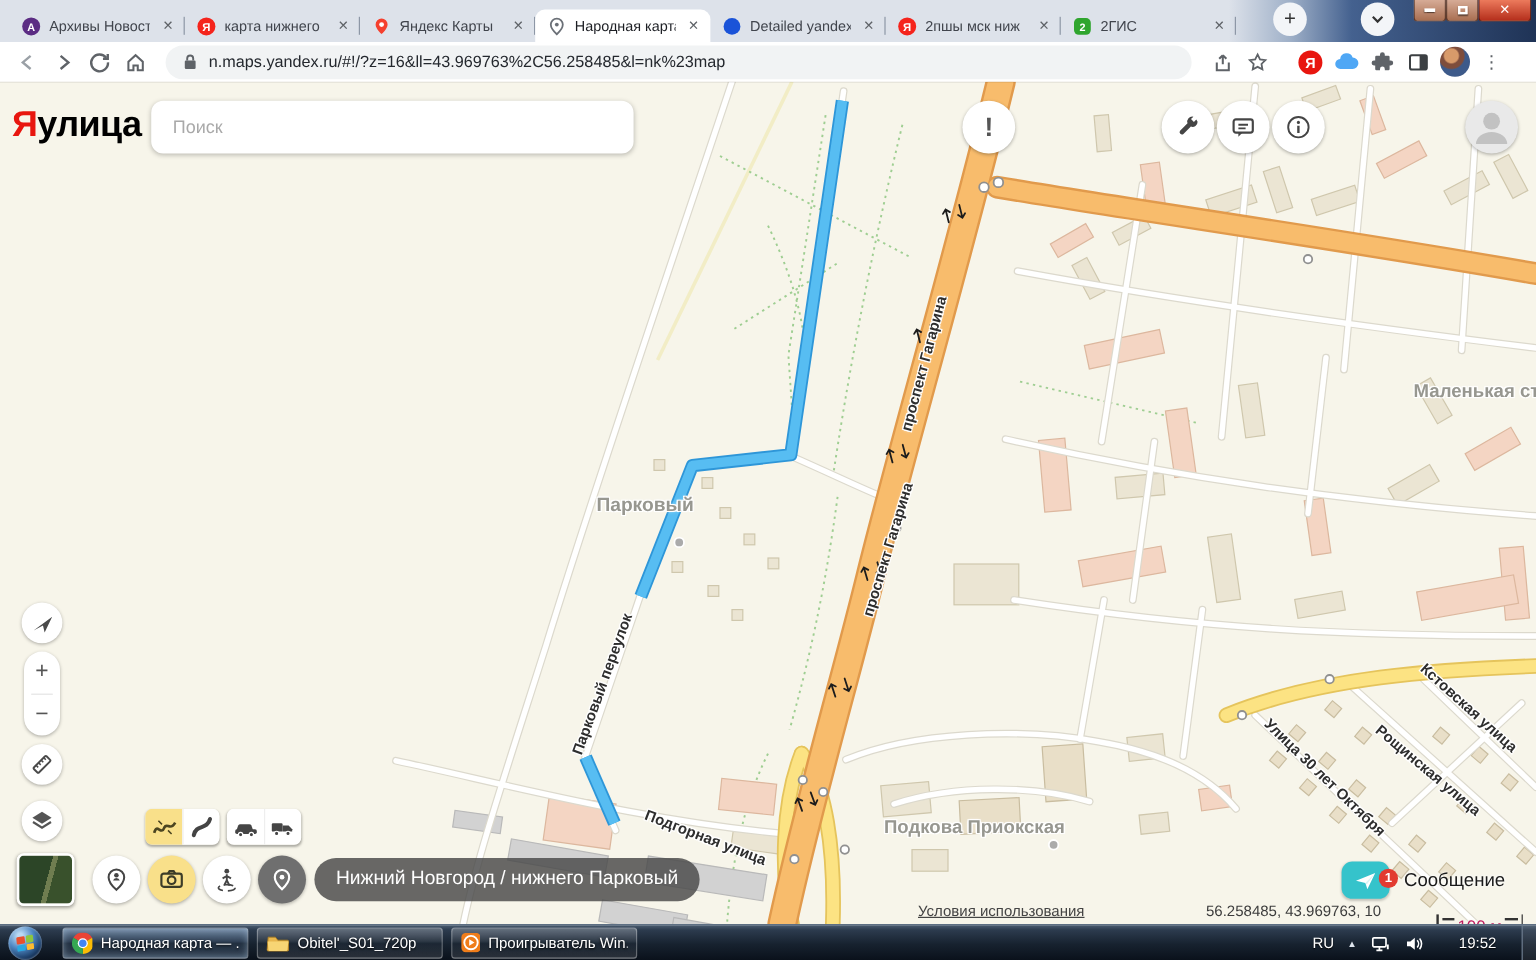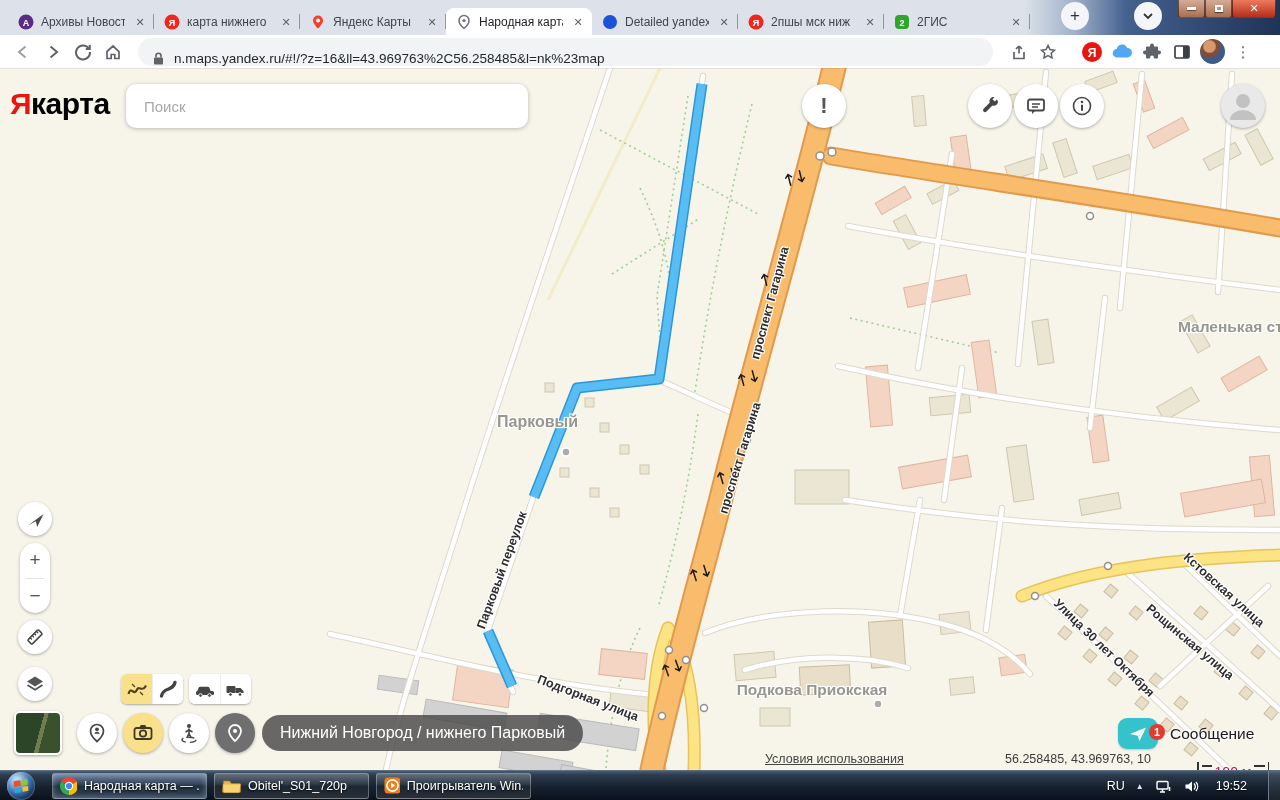--- a/index.html
+++ b/index.html
@@ -30,21 +30,21 @@
   .capbtn.cls { width:44px; background:linear-gradient(#ec7a5c,#b52f1c); color:#fff; font-size:11px; }
   .capbtn .bar { width:9px; height:3px; background:#fff; box-shadow:0 1px 1px rgba(0,0,0,.5); }
   .capbtn .sq { width:8px; height:7px; border:2px solid #fff; box-shadow:0 1px 1px rgba(0,0,0,.5); }
 
   
   .toolbar { position:absolute; left:0; top:35px; width:1280px; height:33px; background:#fff;
     display:flex; align-items:center; box-shadow:0 1px 0 rgba(0,0,0,.08); z-index:30; }
   .tbtn { width:30px; height:28px; display:flex; align-items:center; justify-content:center; flex:none; }
   .tbtn svg { display:block; }
   .urlbar { width:855px; height:28px; margin:0 10px; background:#f1f3f4; border-radius:14px;
-    display:flex; align-items:flex-end; padding:0 14px; gap:9px; flex:none; }
+    display:flex; align-items:center; padding:0 14px; gap:9px; flex:none; }
   .urlbar .url { font-size:13.5px; color:#24282e; white-space:nowrap; }
   .ext-avatar { width:25px; height:25px; border-radius:50%; flex:none; margin:0 3px;
     background:radial-gradient(circle at 38% 30%,#d89a6a 0 24%,#7e4d3c 30% 44%,#3d5a8a 50% 75%,#22304d 100%); }
   .kebab { font-size:15px; color:#5f6368; }
 
   
   .map { position:absolute; left:0; top:68px; width:1280px; height:702px; background:#f7f5ea; overflow:hidden; }
   .map svg.base { position:absolute; left:0; top:0; }
   .maplabel { position:absolute; white-space:nowrap; pointer-events:none;
     text-shadow:-1px -1px 0 #fff,1px -1px 0 #fff,-1px 1px 0 #fff,1px 1px 0 #fff,0 0 3px #fff; }
@@ -511,21 +511,21 @@
     <div class="maplabel street" style="left:502px; top:502px; transform:translate(-50%,-50%) rotate(-70deg);">Парковый переулок</div>
     <div class="maplabel street" style="left:770px; top:235px; transform:translate(-50%,-50%) rotate(-75deg);">проспект Гагарина</div>
     <div class="maplabel street" style="left:740px; top:390px; transform:translate(-50%,-50%) rotate(-73deg);">проспект Гагарина</div>
     <div class="maplabel street" style="left:588px; top:630px; transform:translate(-50%,-50%) rotate(21deg);">Подгорная улица</div>
     <div class="maplabel place" style="left:812px; top:622px; transform:translate(-50%,-50%);">Подкова Приокская</div>
     <div class="maplabel place" style="left:1178px; top:250px;">Маленькая ст</div>
     <div class="maplabel street" style="left:1224px; top:522px; transform:translate(-50%,-50%) rotate(42deg);">Кстовская улица</div>
     <div class="maplabel street" style="left:1190px; top:574px; transform:translate(-50%,-50%) rotate(40deg);">Рощинская улица</div>
     <div class="maplabel street" style="left:1104px; top:580px; transform:translate(-50%,-50%) rotate(44deg);">Улица 30 лет Октября</div>
 
-    <div class="logo"><span class="red">Я</span><span>карта</span></div>
+    <div class="logo"><span class="red">Я</span><span>улица</span></div>
     <div class="searchbox">
       <input type="text" placeholder="Поиск" style="">
     </div>
     <div class="circle-btn c44" style="left:802px; top:16px;">
         <span class="excl">!</span>
       </div>
     <div class="circle-btn c44" style="left:968px; top:16px;">
       <svg width="24" height="24">
           <path d="M20 7.5 a4.2 4.2 0 0 1 -5.6 4 L8.2 17.7 a2 2 0 0 1 -2.8 -2.8 L11.6 8.7 A4.2 4.2 0 0 1 16.5 3.2 l-2 2 2.4 2.4 2-2 z" fill="#454545"></path>
         </svg>
@@ -699,19 +699,19 @@
       <span class="chevup">▲</span>
       <svg width="17" height="15">
           <rect x="2" y="2.5" width="11" height="7.5" rx="1" fill="none" stroke="#fff" stroke-width="1.4"></rect>
           <path d="M5 13 h5 M7.5 10 v3" stroke="#fff" stroke-width="1.4"></path>
           <path d="M14.5 8 v4" stroke="#fff" stroke-width="1.6"></path>
         </svg>
       <svg width="17" height="15">
           <path d="M2.5 5.5 v4 h2.8 L9 12.5 V2.5 L5.3 5.5 Z" fill="#fff"></path>
           <path d="M11 4.5 a4.5 4.5 0 0 1 0 6 M13 3 a7 7 0 0 1 0 9" stroke="#fff" stroke-width="1.3" fill="none"></path>
         </svg>
-      <span class="ttxt" style="margin-left:5px">19:52</span>
+      <span class="ttxt" style="margin-left:18px">19:52</span>
       <span style="width:8px"></span>
     </div>
     <div class="showdesk"></div>
   </div>
 
 </div>
 
 </body></html>

